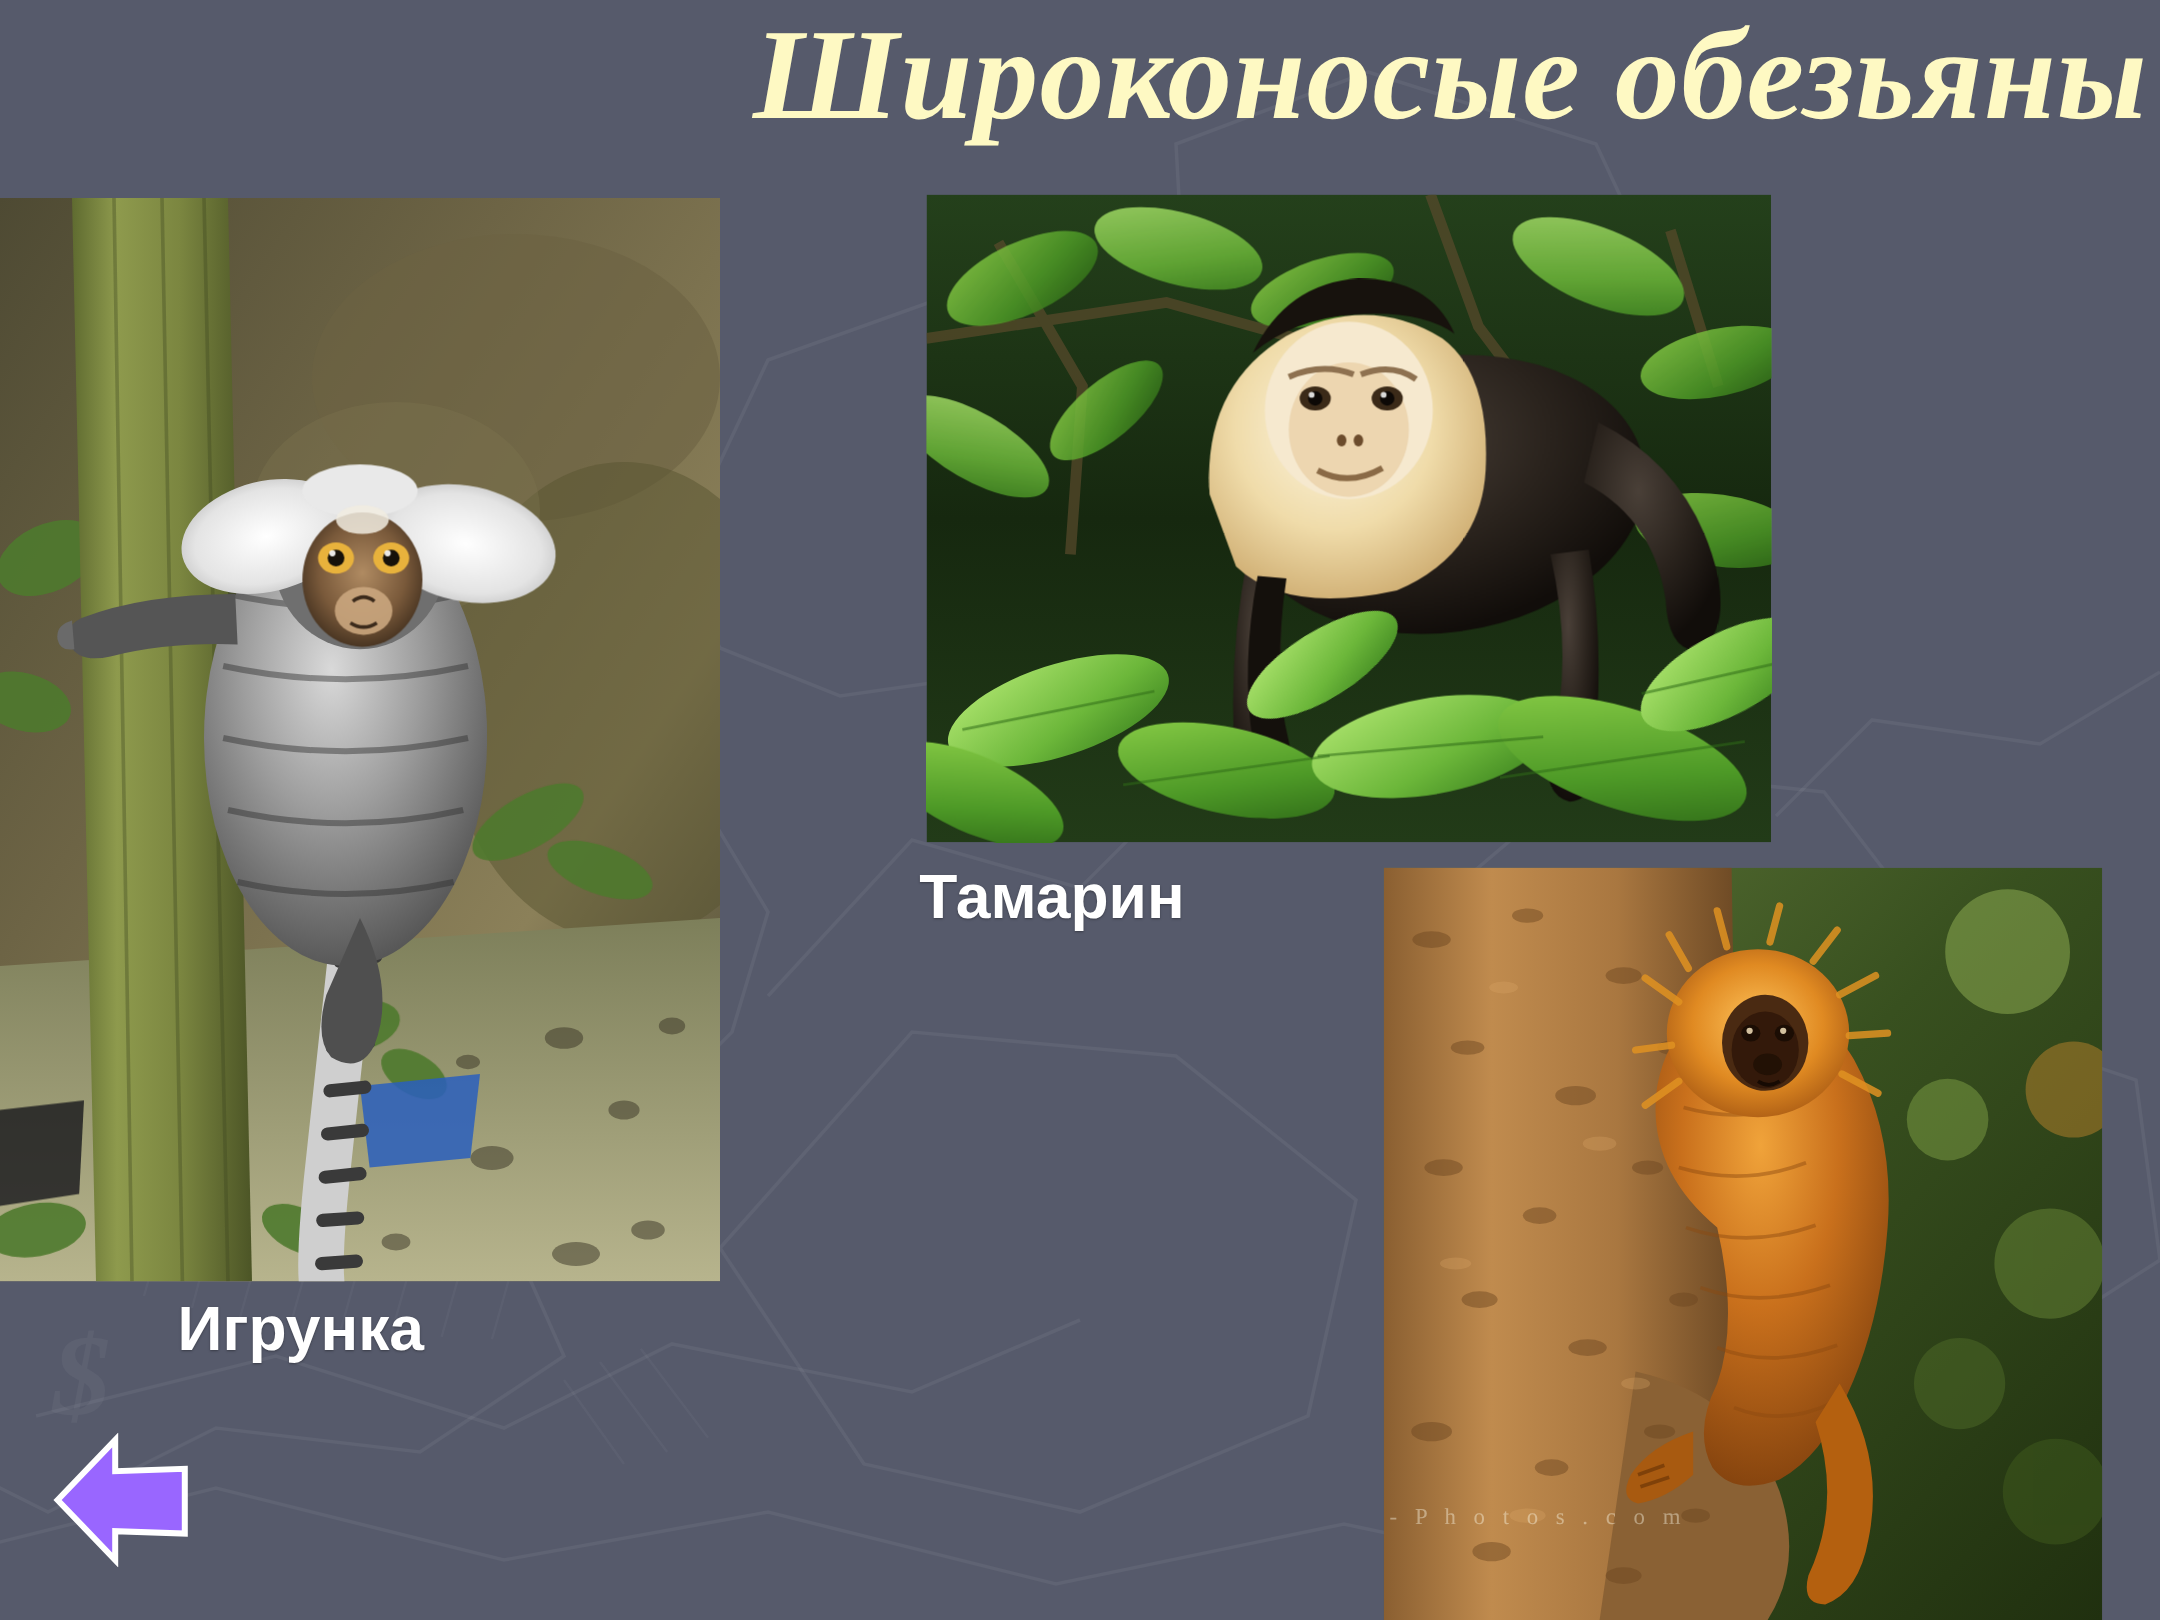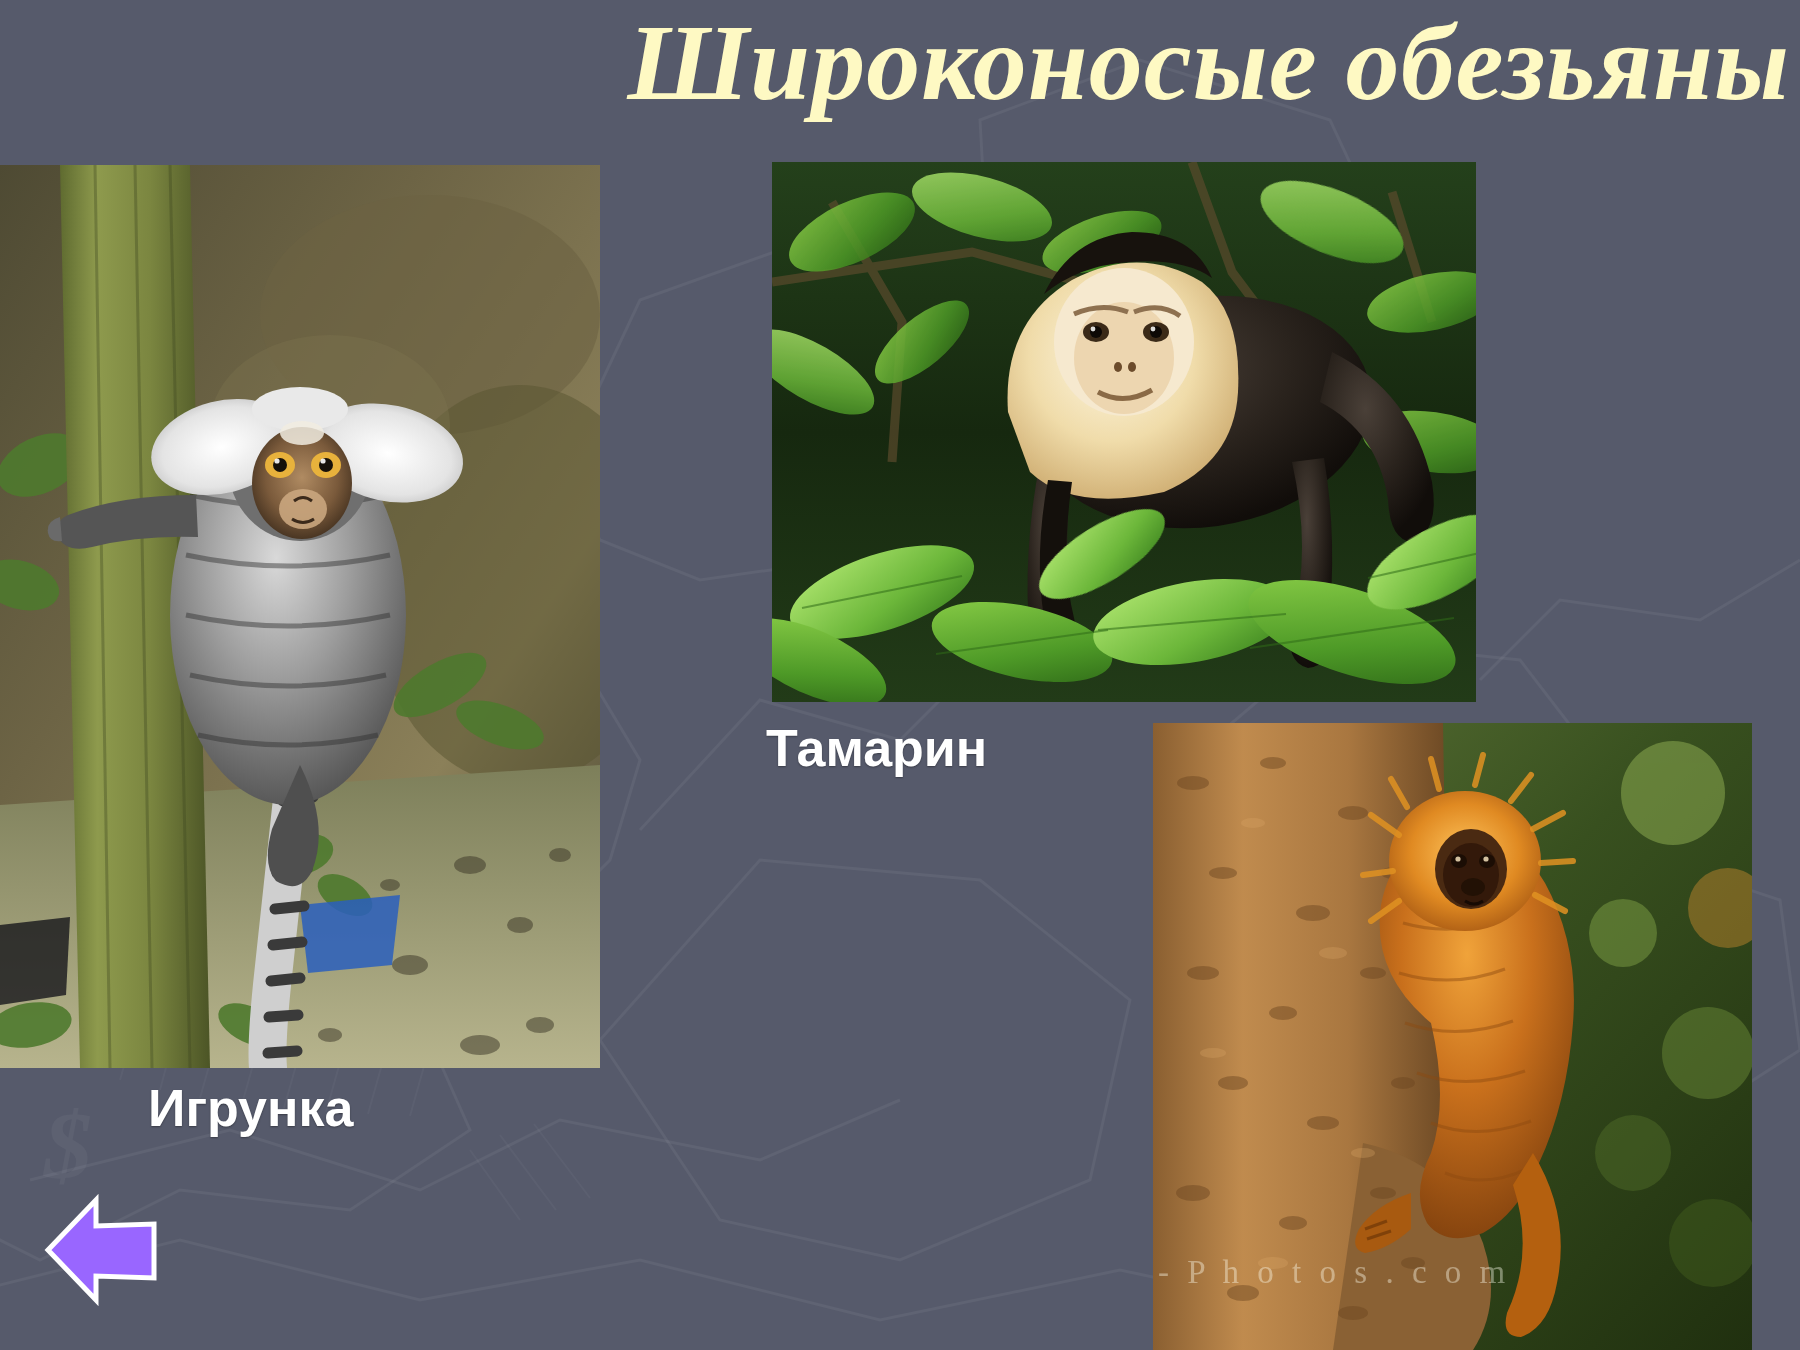--- a/index.html
+++ b/index.html
@@ -87,21 +87,21 @@
     padding: 0;
   }
   #back-arrow svg { display: block; width: 100%; height: 100%; }
 
   
   .photo-watermark {
     position: absolute;
     left: 1158px;
     top: 1254px;
     font-family: "Liberation Serif", serif;
-    font-size: 33px;
+    font-size: 19px;
     letter-spacing: 5px;
     color: rgba(255,255,240,.40);
     white-space: nowrap;
     pointer-events: none;
   }
 
   
   .dollar-watermark {
     position: absolute;
     left: 44px;

